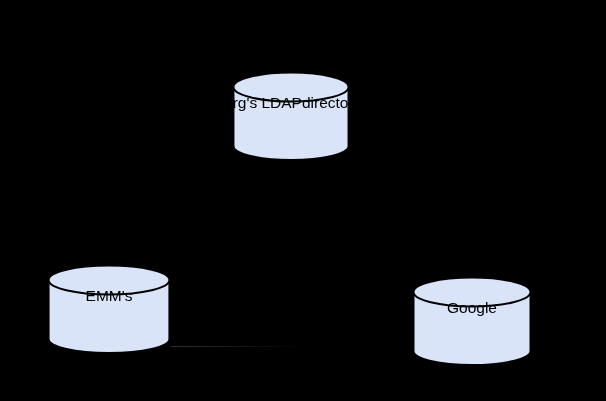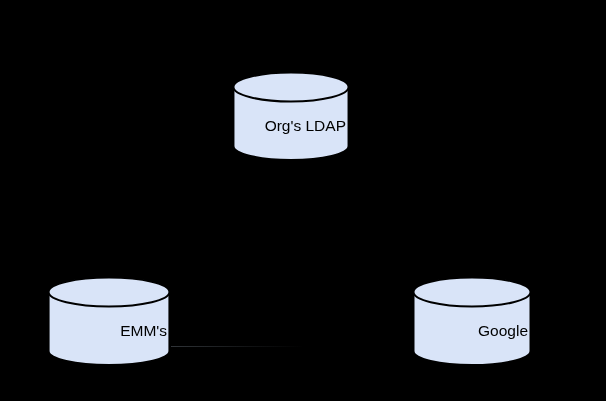--- a/index.html
+++ b/index.html
@@ -29,32 +29,32 @@
     height: 100%;
     display: block;
   }
   .node-label {
     position: absolute;
     left: 4px;
     right: 4px;
     top: 19px;
     bottom: 2px;
     display: flex;
-    flex-direction: column;
-    align-items: flex-end;
+    flex-direction: row;
+    align-items: flex-start;
     justify-content: center;
     text-align: center;
     color: #000000;
     font-size: 15.5px;
     line-height: 25px;
     white-space: nowrap;
     pointer-events: none;
   }
   .node-ldap   { left: 232px; top: 71px;  width: 118px; height: 91px; }
-  .node-emm    { left: 47px;  top: 276px; width: 124px; height: 91px; text-decoration: underline; }
+  .node-emm    { left: 47px;  top: 264px; width: 124px; height: 91px; text-decoration: underline; }
   .node-google { left: 412px; top: 276px; width: 120px; height: 91px; }
   .connector-emm-google {
     position: absolute;
     left: 171px;
     top: 346px;
     width: 242px;
     height: 1px;
     background: linear-gradient(90deg,
       rgba(115,125,135,0.42) 0%,
       rgba(115,125,135,0.15) 32%,
@@ -66,20 +66,21 @@
 
 <div class="stage">
 
   <div class="node node-ldap">
     <svg viewBox="0 0 120 91" preserveAspectRatio="none">
       <path d="M1.5,16.5 V75 a58.5,14 0 0 0 117,0 V16.5" stroke-width="2" fill="#d9e4f8" stroke="#000000"></path>
       <ellipse cx="60" cy="16" rx="58.5" ry="14.5" stroke-width="2" fill="#d9e4f8" stroke="#000000"></ellipse>
     </svg>
     <div class="node-label">
       <span>Org's LDAP</span>
+      <span>directory</span>
     </div>
   </div>
 
   <div class="node node-emm">
     <svg viewBox="0 0 120 91" preserveAspectRatio="none">
       <path d="M1.5,16.5 V75 a58.5,14 0 0 0 117,0 V16.5" stroke-width="2" fill="#d9e4f8" stroke="#000000"></path>
       <ellipse cx="60" cy="16" rx="58.5" ry="14.5" stroke-width="2" fill="#d9e4f8" stroke="#000000"></ellipse>
     </svg>
     <div class="node-label">
       <span>EMM's</span>

